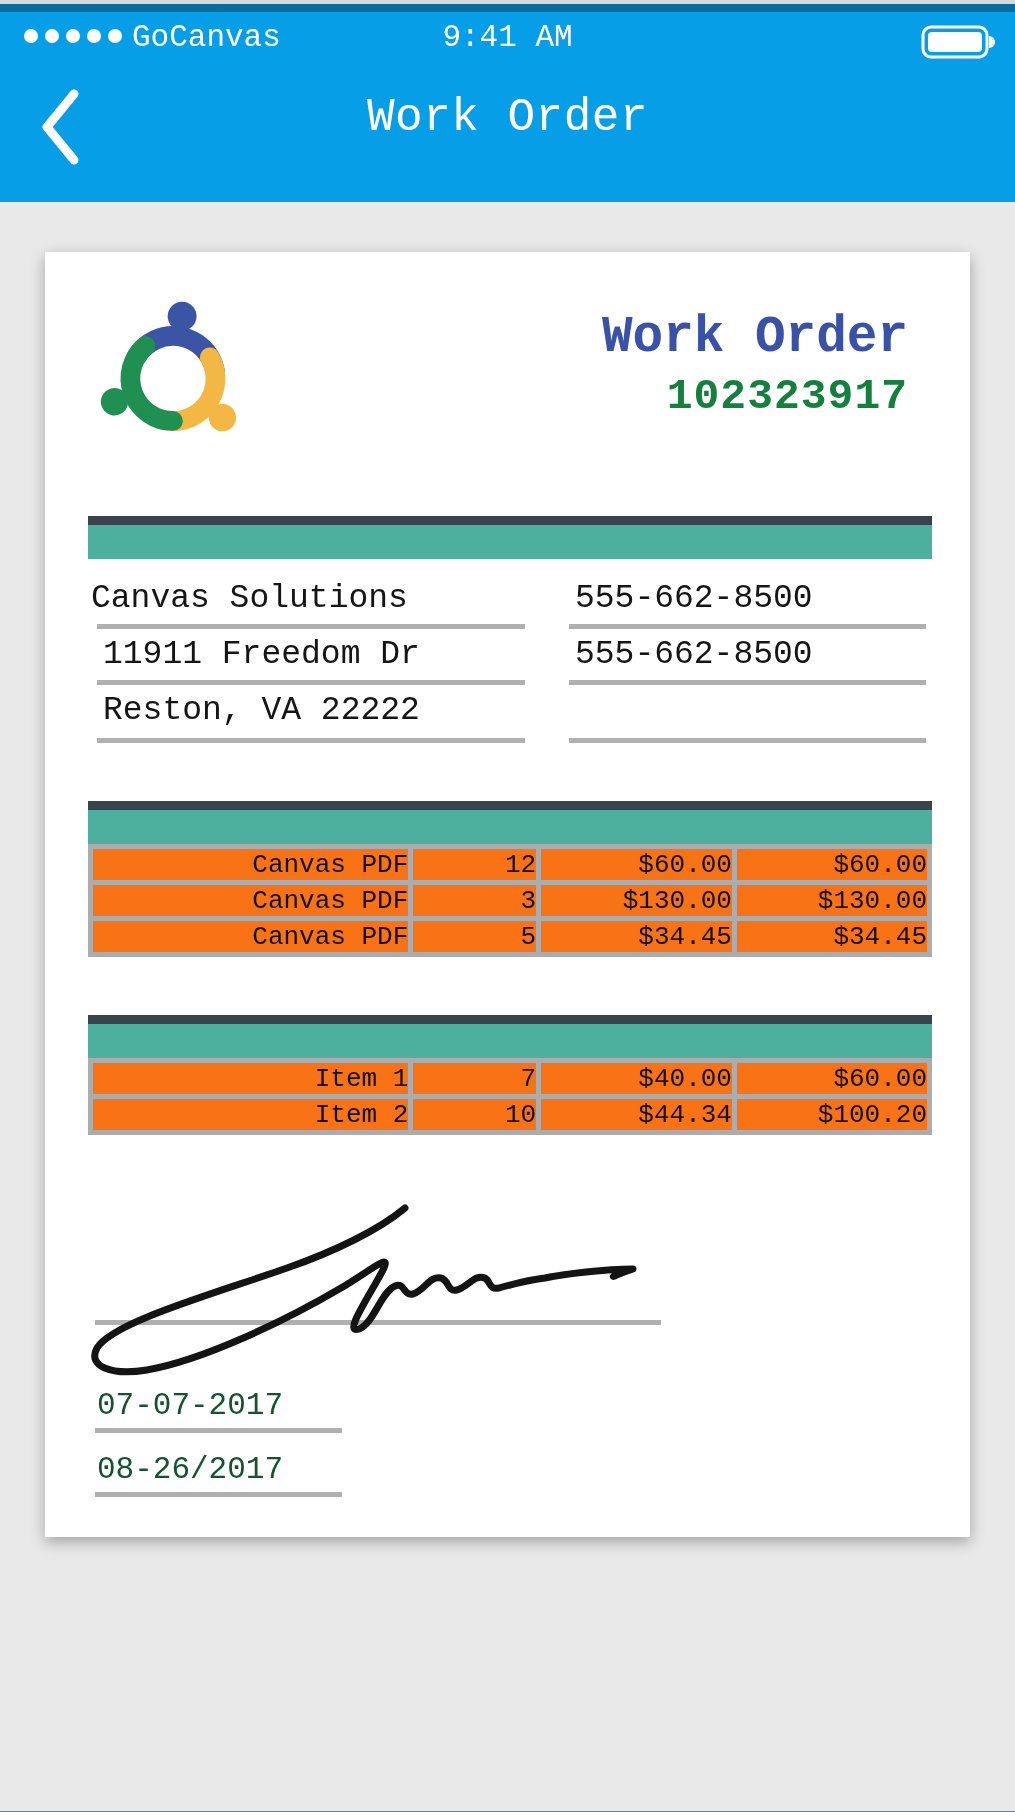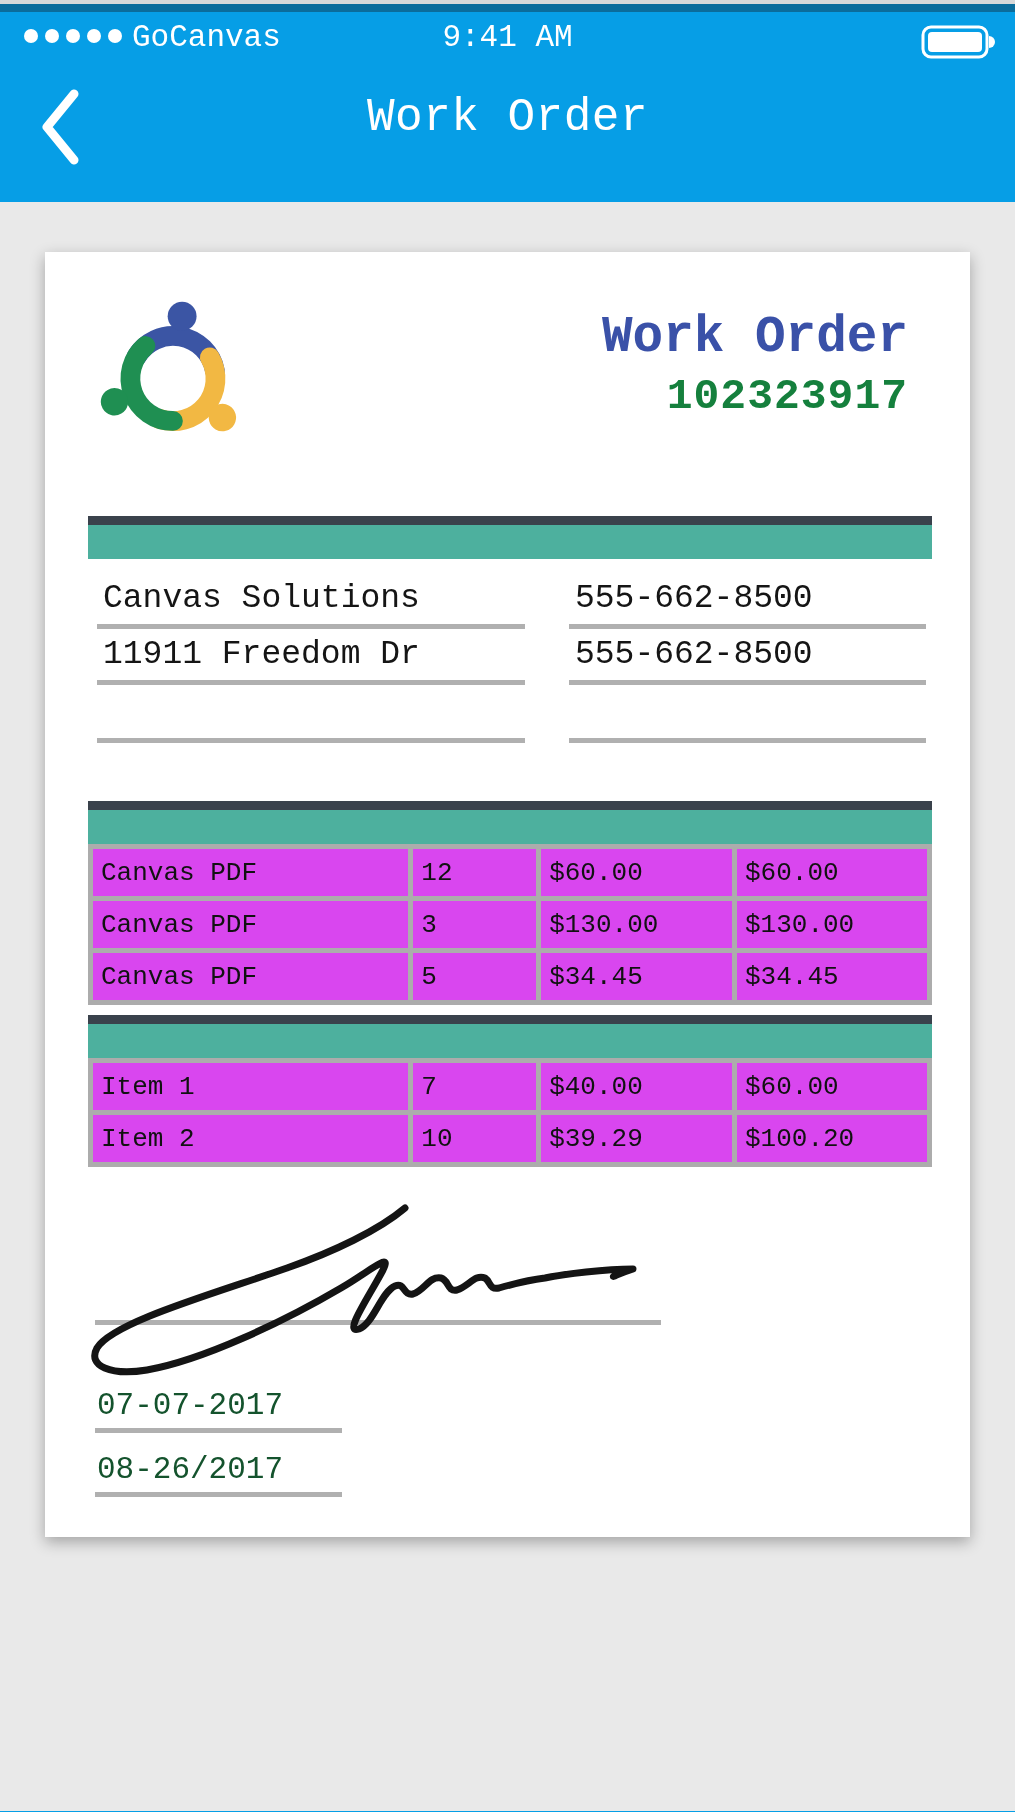--- a/index.html
+++ b/index.html
@@ -30,21 +30,21 @@
   .doc-title{font-size:51px;font-weight:bold;color:#3A51A8;line-height:1.1;}
   .doc-number{font-size:43px;font-weight:bold;color:#15803d;margin-top:6px;letter-spacing:1px;}
   .bar-dark{position:absolute;left:0;top:0;width:100%;height:9px;background:#3A424C;}
   .bar-teal{position:absolute;left:0;top:9px;width:100%;height:34px;background:#4DB09E;}
   .section{position:absolute;left:43px;width:844px;}
   .f-text{position:absolute;font-size:33px;color:#151515;white-space:nowrap;}
   .f-line{position:absolute;height:5px;background:#B0B0B0;}
   
   .grid{width:100%;border-collapse:separate;border-spacing:5px;background:#ACACAC;
     position:absolute;left:0;top:43px;table-layout:fixed;}
-  .grid td{background:#d946ef;height:31px;text-align:left;font-size:26px;color:#111;padding:8px;}
+  .grid td{background:#f97316;height:31px;text-align:right;font-size:26px;color:#111;padding:0;}
   .c1{width:38.5%}.c2{width:15%}.c3{width:23.3%}.c4{width:23.2%}
   .tbl-wrap{position:absolute;left:43px;width:844px;height:168px;}
   
   .sig-line{position:absolute;left:50px;top:1068px;width:566px;height:5px;background:#B0B0B0;}
   .signature{position:absolute;left:38px;top:948px;}
   .date-text{position:absolute;left:52px;font-size:31px;color:#14532d;}
   .date-line{position:absolute;left:50px;width:247px;height:5px;background:#B0B0B0;}
   .bottom-strip{position:absolute;left:0;bottom:0;width:100%;height:5px;background:#069EE6;}
 </style>
 </head>
@@ -108,24 +108,25 @@
 
       <div class="doc-heading">
         <div class="doc-title">Work Order</div>
         <div class="doc-number">102323917</div>
       </div>
 
       <div class="section" style="top:264px;height:43px;">
         <div class="bar-dark"></div>
         <div class="bar-teal"></div>
       </div>
-      <div class="f-text" style="left:58px;top:328px;">Canvas Solutions</div>
+      <div class="f-text" style="left:46px;top:328px;">Canvas Solutions</div>
       <div class="f-line" style="left:52px;top:372px;width:428px;"></div>
       <div class="f-text" style="left:58px;top:384px;">11911 Freedom Dr</div>
       <div class="f-line" style="left:52px;top:428px;width:428px;"></div>
+      <div class="f-text" style="left:58px;top:440px;">Reston, VA 22222</div>
       <div class="f-line" style="left:52px;top:486px;width:428px;"></div>
       <div class="f-text" style="left:530px;top:328px;">555-662-8500</div>
       <div class="f-line" style="left:524px;top:372px;width:357px;"></div>
       <div class="f-text" style="left:530px;top:384px;">555-662-8500</div>
       <div class="f-line" style="left:524px;top:428px;width:357px;"></div>
       <div class="f-line" style="left:524px;top:486px;width:357px;"></div>
 
       <div class="tbl-wrap" style="top:549px;">
         <div class="bar-dark"></div>
         <div class="bar-teal"></div>
@@ -172,21 +173,21 @@
           <tbody>
             <tr>
               <td>Item 1</td>
               <td>7</td>
               <td>$40.00</td>
               <td>$60.00</td>
             </tr>
             <tr>
               <td>Item 2</td>
               <td>10</td>
-              <td>$39.29</td>
+              <td>$44.34</td>
               <td>$100.20</td>
             </tr>
           </tbody>
         </table>
       </div>
 
       <div class="sig-line"></div>
       <span class="signature">
         <svg width="585" height="185" viewBox="0 0 585 185">
           <path d="M322,8

